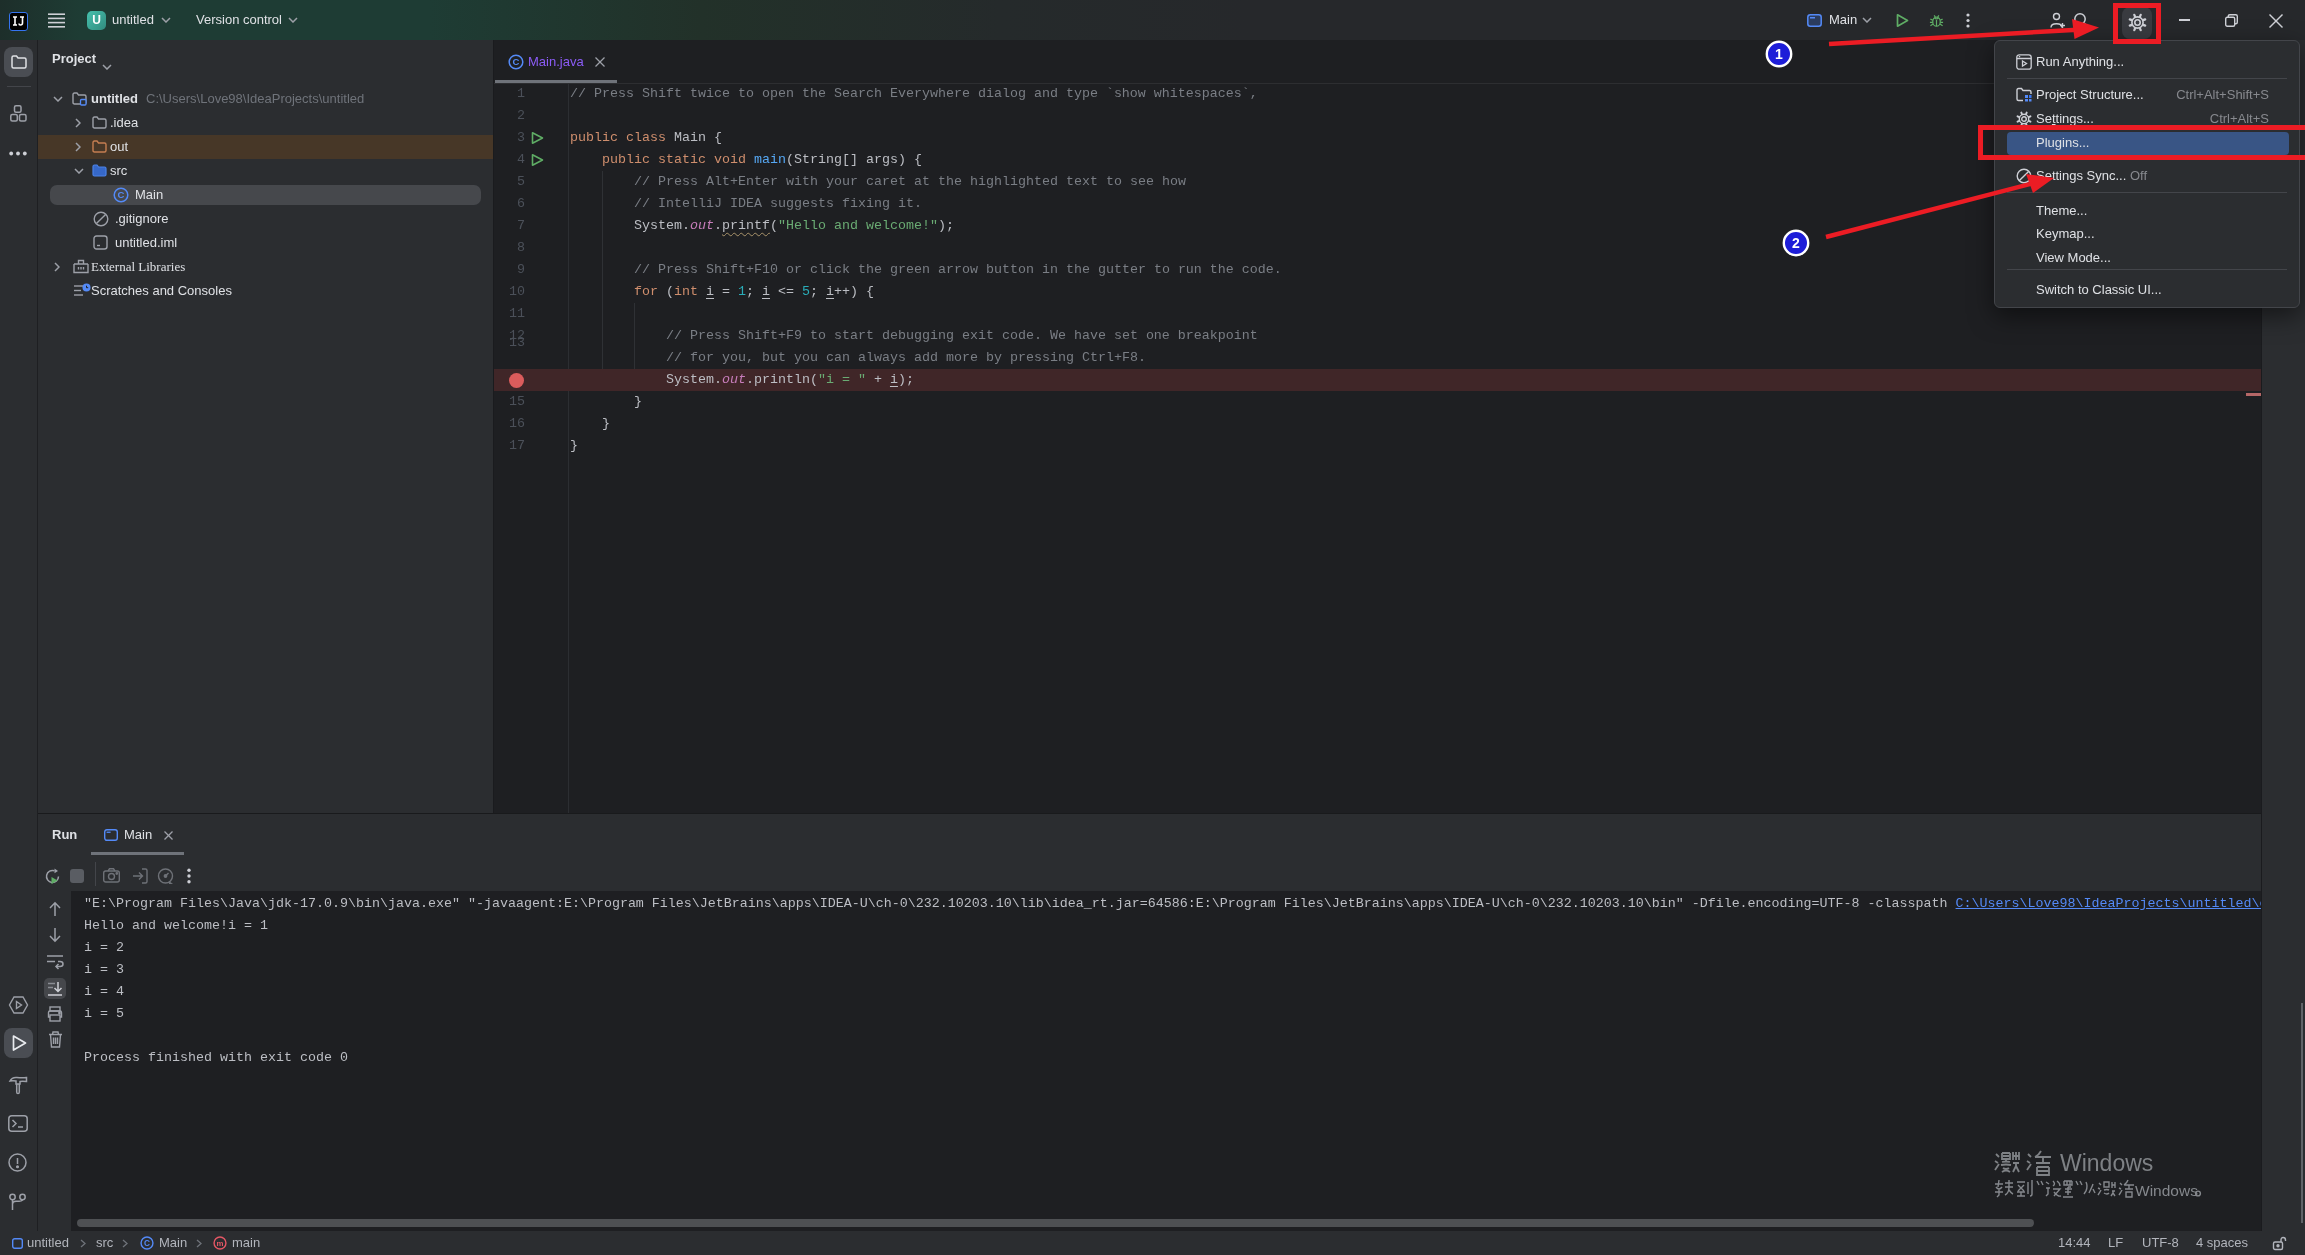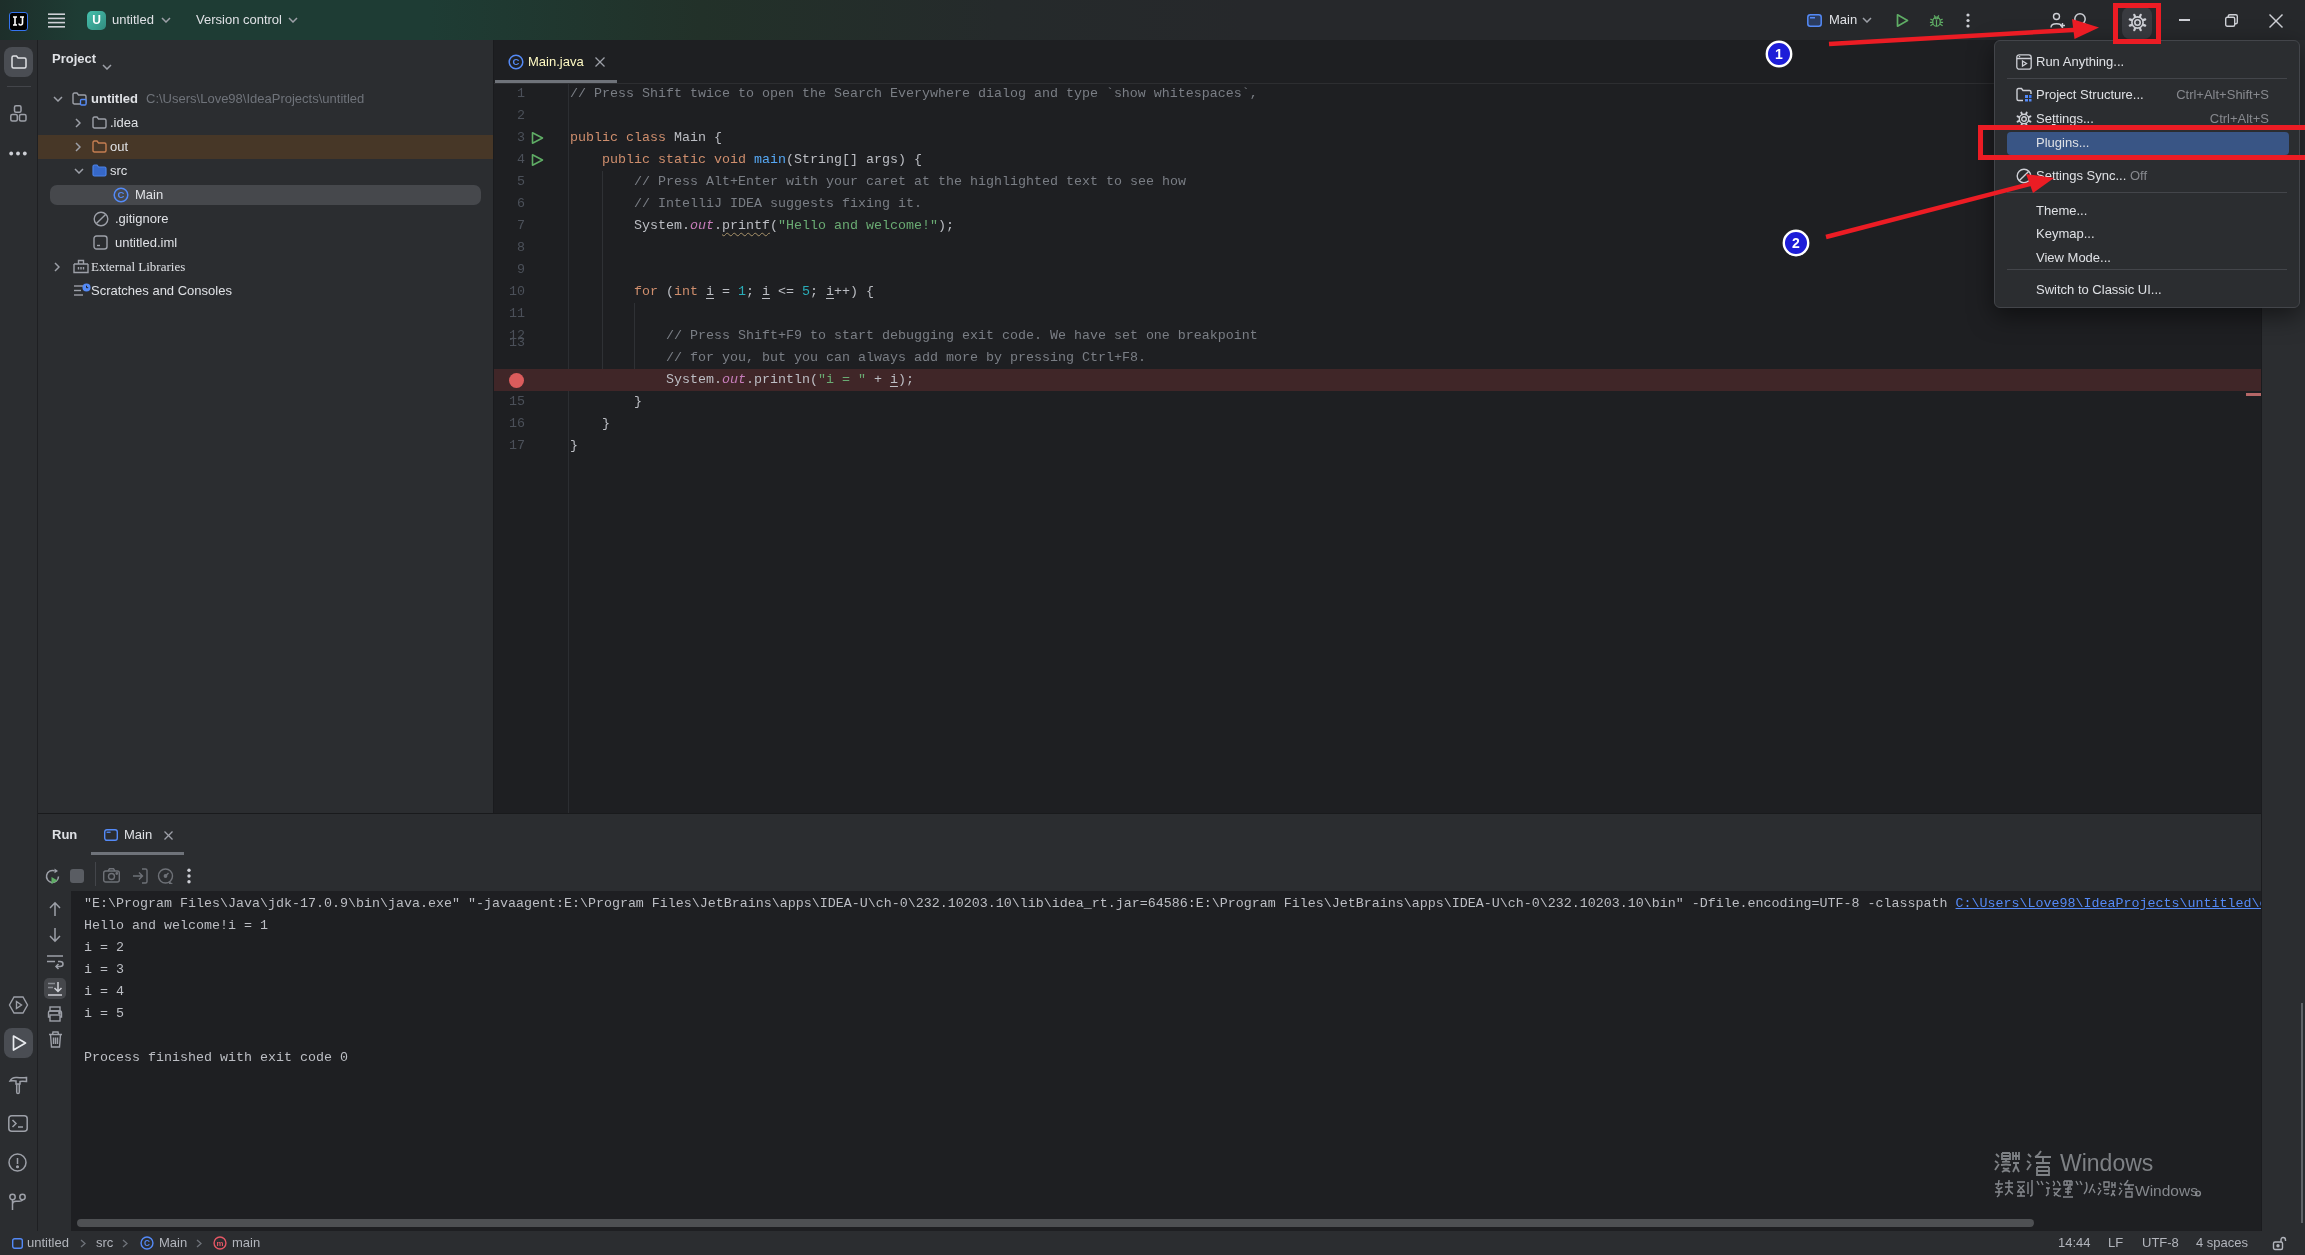--- a/index.html
+++ b/index.html
@@ -312,21 +312,21 @@
         </svg>
       <span class="abs" style="left:53px;">Scratches and Consoles</span>
     </div>
   </div>
   <div id="editor" class="abs">
 
     <svg class="abs" style="left:14px;top:14px;" width="16" height="16" viewBox="0 0 16 16">
         <circle cx="8" cy="8" r="6.8" fill="none" stroke="#548af7" stroke-width="1.5"></circle>
         <text x="8" y="11.4" font-size="9.5" font-weight="bold" fill="#548af7" text-anchor="middle" font-family="Liberation Sans">C</text>
       </svg>
-    <div class="abs" style="left:34px;top:0;height:60px;line-height:44px;font-size:13px;color:#fef9c3;">Main.java</div>
+    <div class="abs" style="left:34px;top:0;height:60px;line-height:44px;font-size:13px;color:#8b5cf6;">Main.java</div>
     <svg class="abs" style="left:101px;top:17px;" width="10" height="10" viewBox="0 0 10 10">
         <g stroke="#9da0a8" stroke-width="1.3">
           <line x1="0.5" y1="0.5" x2="9.5" y2="9.5"></line>
           <line x1="9.5" y1="0.5" x2="0.5" y2="9.5"></line>
         </g>
       </svg>
     <div class="abs" style="left:0;top:43px;width:1767px;height:1px;background:#2d2e31;"></div>
     <div class="abs" style="left:1px;top:40px;width:122px;height:3px;background:#6f737a;"></div>
 
     <div class="abs" style="left:74px;top:44px;width:1px;height:729px;background:#2c2e32;"></div>
@@ -360,20 +360,21 @@
         <path d="M1.5 1.8 L11.5 7 L1.5 12.2 Z" fill="none" stroke="#5fad65" stroke-width="1.6" stroke-linejoin="round"></path>
       </svg>
     <div class="abs" style="left:15px;top:333px;width:15px;height:15px;border-radius:50%;background:#db5c5c;"></div>
 
     <div class="cl" style="top:43px;"><span class="cmt">// Press Shift twice to open the Search Everywhere dialog and type `show whitespaces`,</span></div>
     <div class="cl" style="top:87px;"><span class="kw">public class </span>Main {</div>
     <div class="cl" style="top:109px;">    <span class="kw">public static void </span><span class="mtd">main</span>(String[] args) {</div>
     <div class="cl" style="top:131px;">        <span class="cmt">// Press Alt+Enter with your caret at the highlighted text to see how</span></div>
     <div class="cl" style="top:153px;">        <span class="cmt">// IntelliJ IDEA suggests fixing it.</span></div>
     <div class="cl" style="top:175px;">        System.<span class="fld">out</span>.<span class="wav">printf</span>(<span class="str">"Hello and welcome!"</span>);</div>
+    <div class="cl" style="top:219px;">        <span class="cmt">// Press Shift+F10 or click the green arrow button in the gutter to run the code.</span></div>
     <div class="cl" style="top:241px;">        <span class="kw">for</span> (<span class="kw">int</span> <span class="iv">i</span> = <span class="num">1</span>; <span class="iv">i</span> &lt;= <span class="num">5</span>; <span class="iv">i</span>++) {</div>
     <div class="cl" style="top:285px;">            <span class="cmt">// Press Shift+F9 to start debugging exit code. We have set one breakpoint</span></div>
     <div class="cl" style="top:307px;">            <span class="cmt">// for you, but you can always add more by pressing Ctrl+F8.</span></div>
     <div class="cl" style="top:329px;">            System.<span class="fld">out</span>.println(<span class="str">"i = "</span> + <span class="iv">i</span>);</div>
     <div class="cl" style="top:351px;">        }</div>
     <div class="cl" style="top:373px;">    }</div>
     <div class="cl" style="top:395px;">}</div>
   </div>
   <div id="rightstrip" class="abs"></div>
   <div id="runpanel" class="abs">

